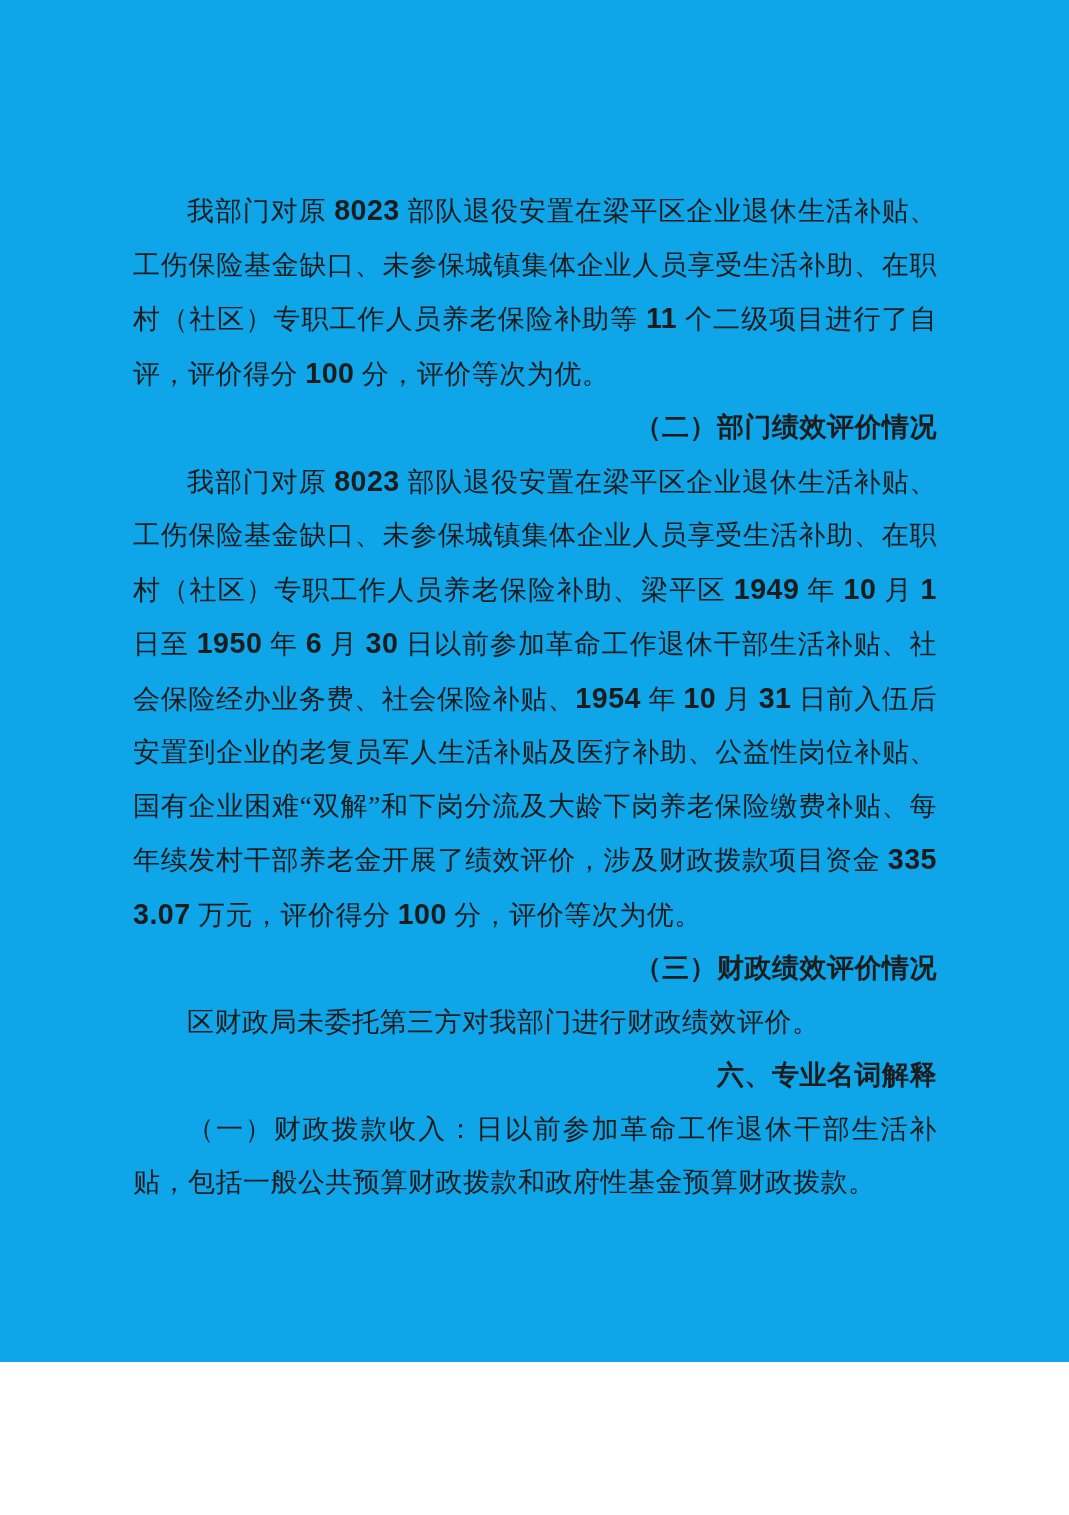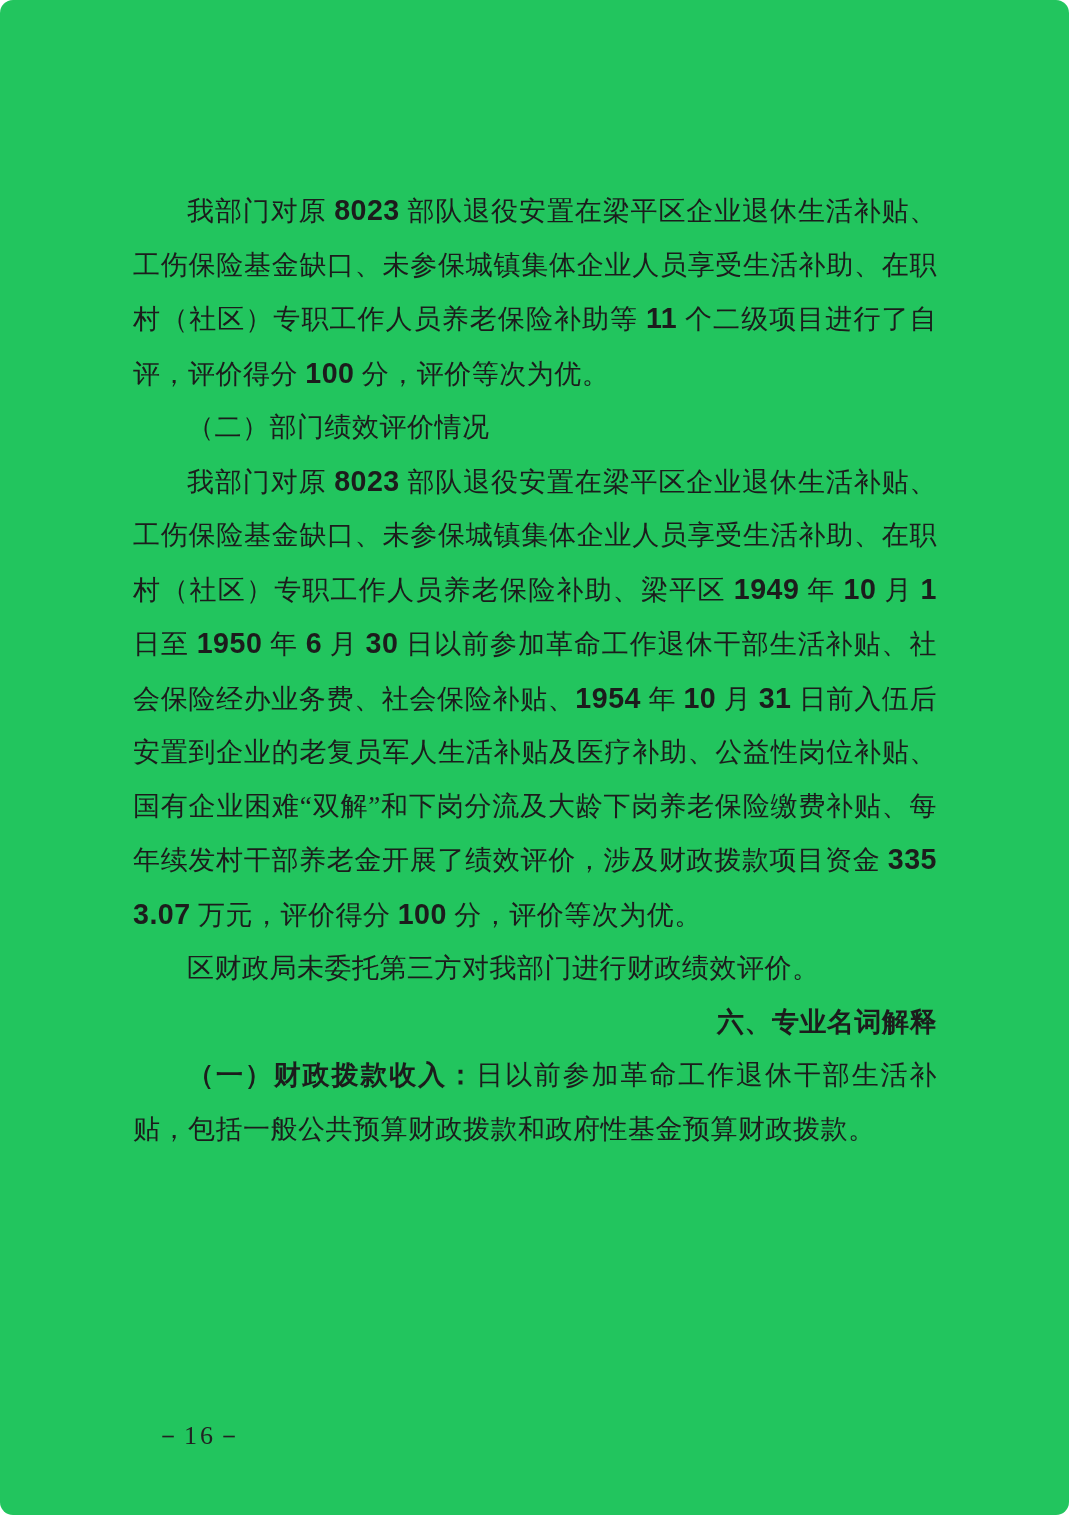--- a/index.html
+++ b/index.html
@@ -3,56 +3,55 @@
 <meta charset="utf-8">
 <style>
   html, body {
     margin: 0;
     padding: 0;
     background: #ffffff;
   }
   .page {
     position: relative;
     width: 1069px;
-    height: 1515px;
-    background: #22c55e;
+    height: 1362px;
+    background: #0ea5e9;
     overflow: hidden;
     color: #1c1c1c;
     font-family: "Liberation Serif", "DejaVu Serif", serif;
-    border-radius: 13px;
   }
   .doc-body {
     position: absolute;
     left: 133px;
     top: 184px;
     width: 804px;
   }
   .para {
     margin: 0;
     font-size: 27px;
     line-height: 53.5px;
     text-align: justify;
     text-indent: 2em;
     letter-spacing: 0.5px;
     word-break: break-all;
   }
   
   .para.h2 {
-    font-weight: 400;
-    text-align: left;
+    font-weight: 700;
+    text-align: right;
   }
   
   .para.h1 {
     font-weight: 700;
     font-family: "Liberation Sans", "DejaVu Sans", sans-serif;
     text-align: right;
   }
   
   .run-lead {
-    font-weight: 700;
+    font-weight: 400;
   }
   
   .run-num {
     font-family: "Liberation Sans", "DejaVu Sans", sans-serif;
     font-weight: 700;
     font-size: 1.06em;
   }
   .page-number {
     position: absolute;
     left: 155px;
@@ -64,18 +63,19 @@
   }
 </style>
 </head>
 <body>
 
 <div class="page">
   <div class="doc-body">
       <p class="para body"><span class="run-cn">我部门对原 </span><span class="run-num">8023</span><span class="run-cn"> 部队退役安置在梁平区企业退休生活补贴、工伤保险基金缺口、未参保城镇集体企业人员享受生活补助、在职村（社区）专职工作人员养老保险补助等 </span><span class="run-num">11</span><span class="run-cn"> 个二级项目进行了自评，评价得分 </span><span class="run-num">100</span><span class="run-cn"> 分，评价等次为优。</span></p>
       <p class="para h2"><span class="run-cn">（二）部门绩效评价情况</span></p>
       <p class="para body"><span class="run-cn">我部门对原 </span><span class="run-num">8023</span><span class="run-cn"> 部队退役安置在梁平区企业退休生活补贴、工伤保险基金缺口、未参保城镇集体企业人员享受生活补助、在职村（社区）专职工作人员养老保险补助、梁平区 </span><span class="run-num">1949</span><span class="run-cn"> 年 </span><span class="run-num">10</span><span class="run-cn"> 月 </span><span class="run-num">1</span><span class="run-cn"> 日至 </span><span class="run-num">1950</span><span class="run-cn"> 年 </span><span class="run-num">6</span><span class="run-cn"> 月 </span><span class="run-num">30</span><span class="run-cn"> 日以前参加革命工作退休干部生活补贴、社会保险经办业务费、社会保险补贴、</span><span class="run-num">1954</span><span class="run-cn"> 年 </span><span class="run-num">10</span><span class="run-cn"> 月 </span><span class="run-num">31</span><span class="run-cn"> 日前入伍后安置到企业的老复员军人生活补贴及医疗补助、公益性岗位补贴、国有企业困难“双解”和下岗分流及大龄下岗养老保险缴费补贴、每年续发村干部养老金开展了绩效评价，涉及财政拨款项目资金 </span><span class="run-num">3353.07</span><span class="run-cn"> 万元，评价得分 </span><span class="run-num">100</span><span class="run-cn"> 分，评价等次为优。</span></p>
+      <p class="para h2"><span class="run-cn">（三）财政绩效评价情况</span></p>
       <p class="para body"><span class="run-cn">区财政局未委托第三方对我部门进行财政绩效评价。</span></p>
       <p class="para h1"><span class="run-cn">六、专业名词解释</span></p>
       <p class="para body"><span class="run-lead">（一）财政拨款收入：</span><span class="run-cn">日以前参加革命工作退休干部生活补贴，包括一般公共预算财政拨款和政府性基金预算财政拨款。</span></p>
     </div>
   <div class="page-number">－16－</div>
 </div>
 
 </body></html>

